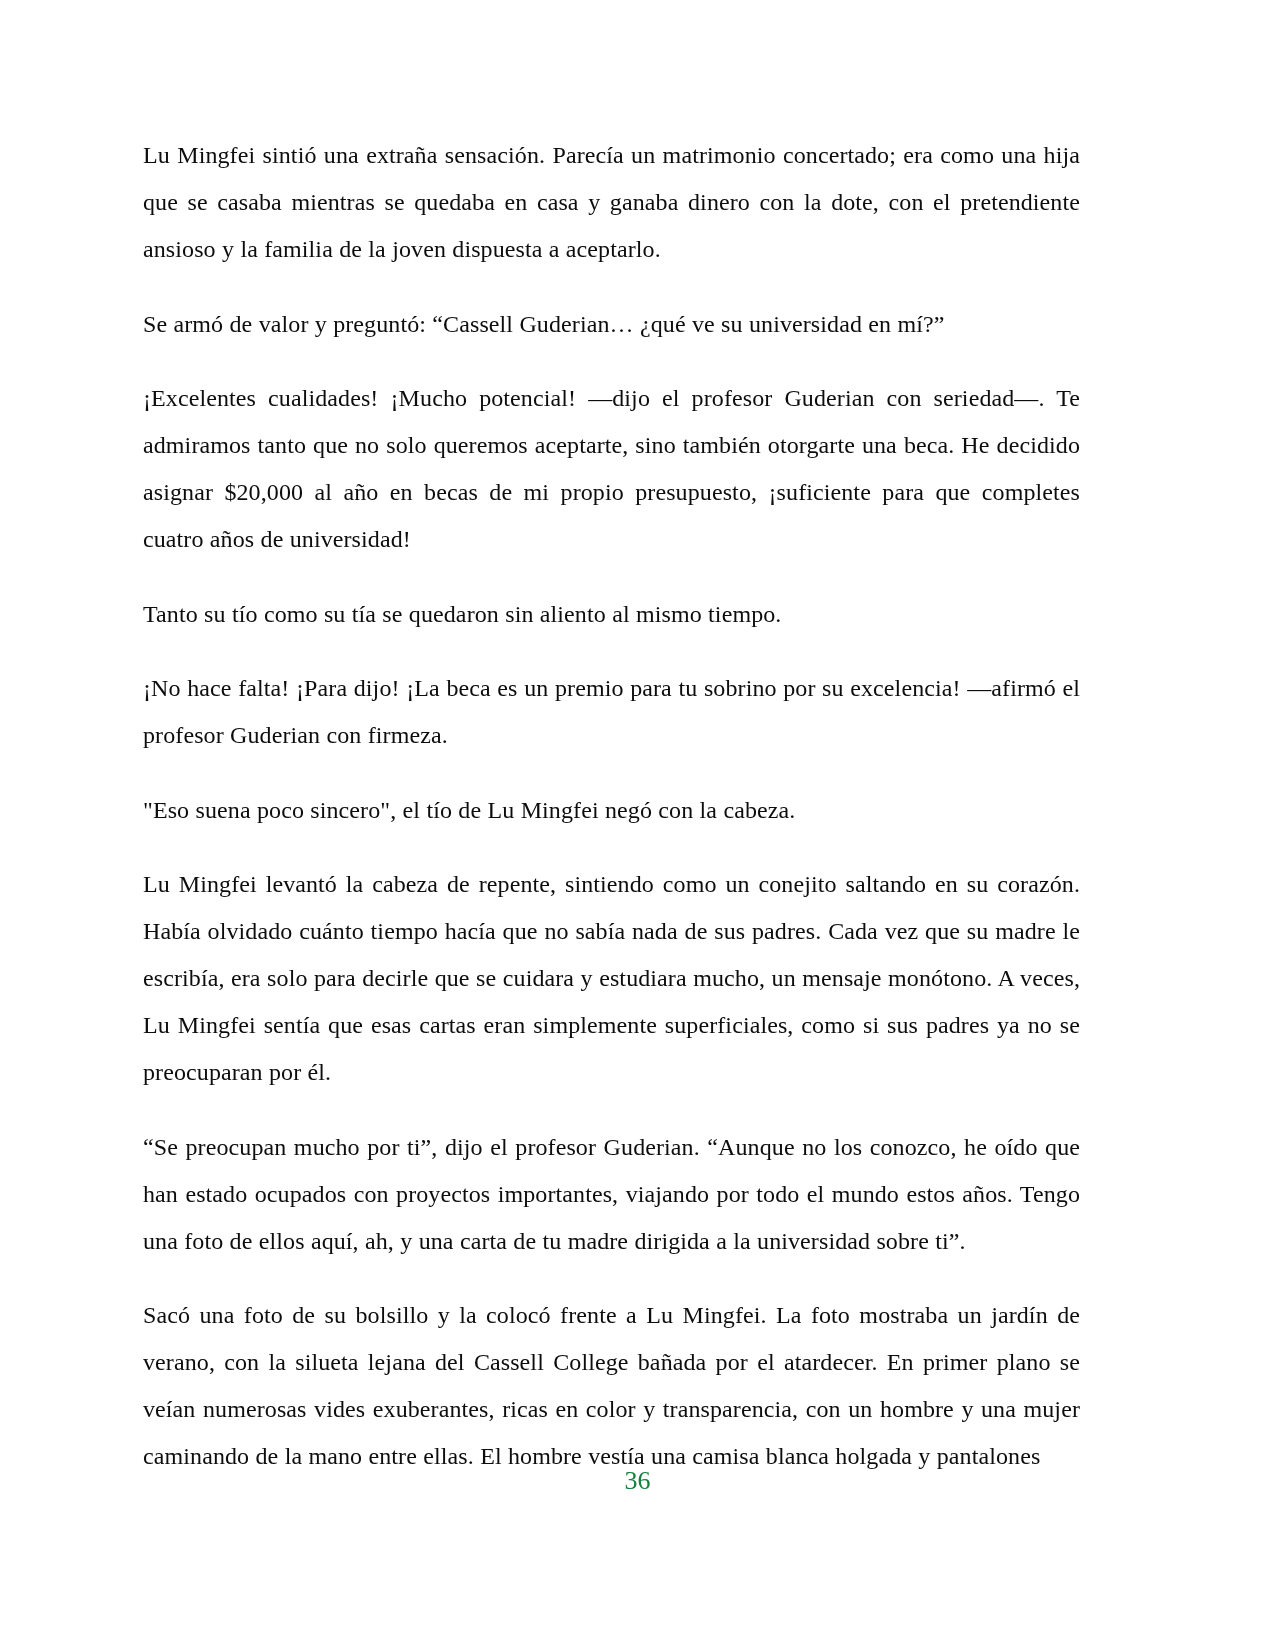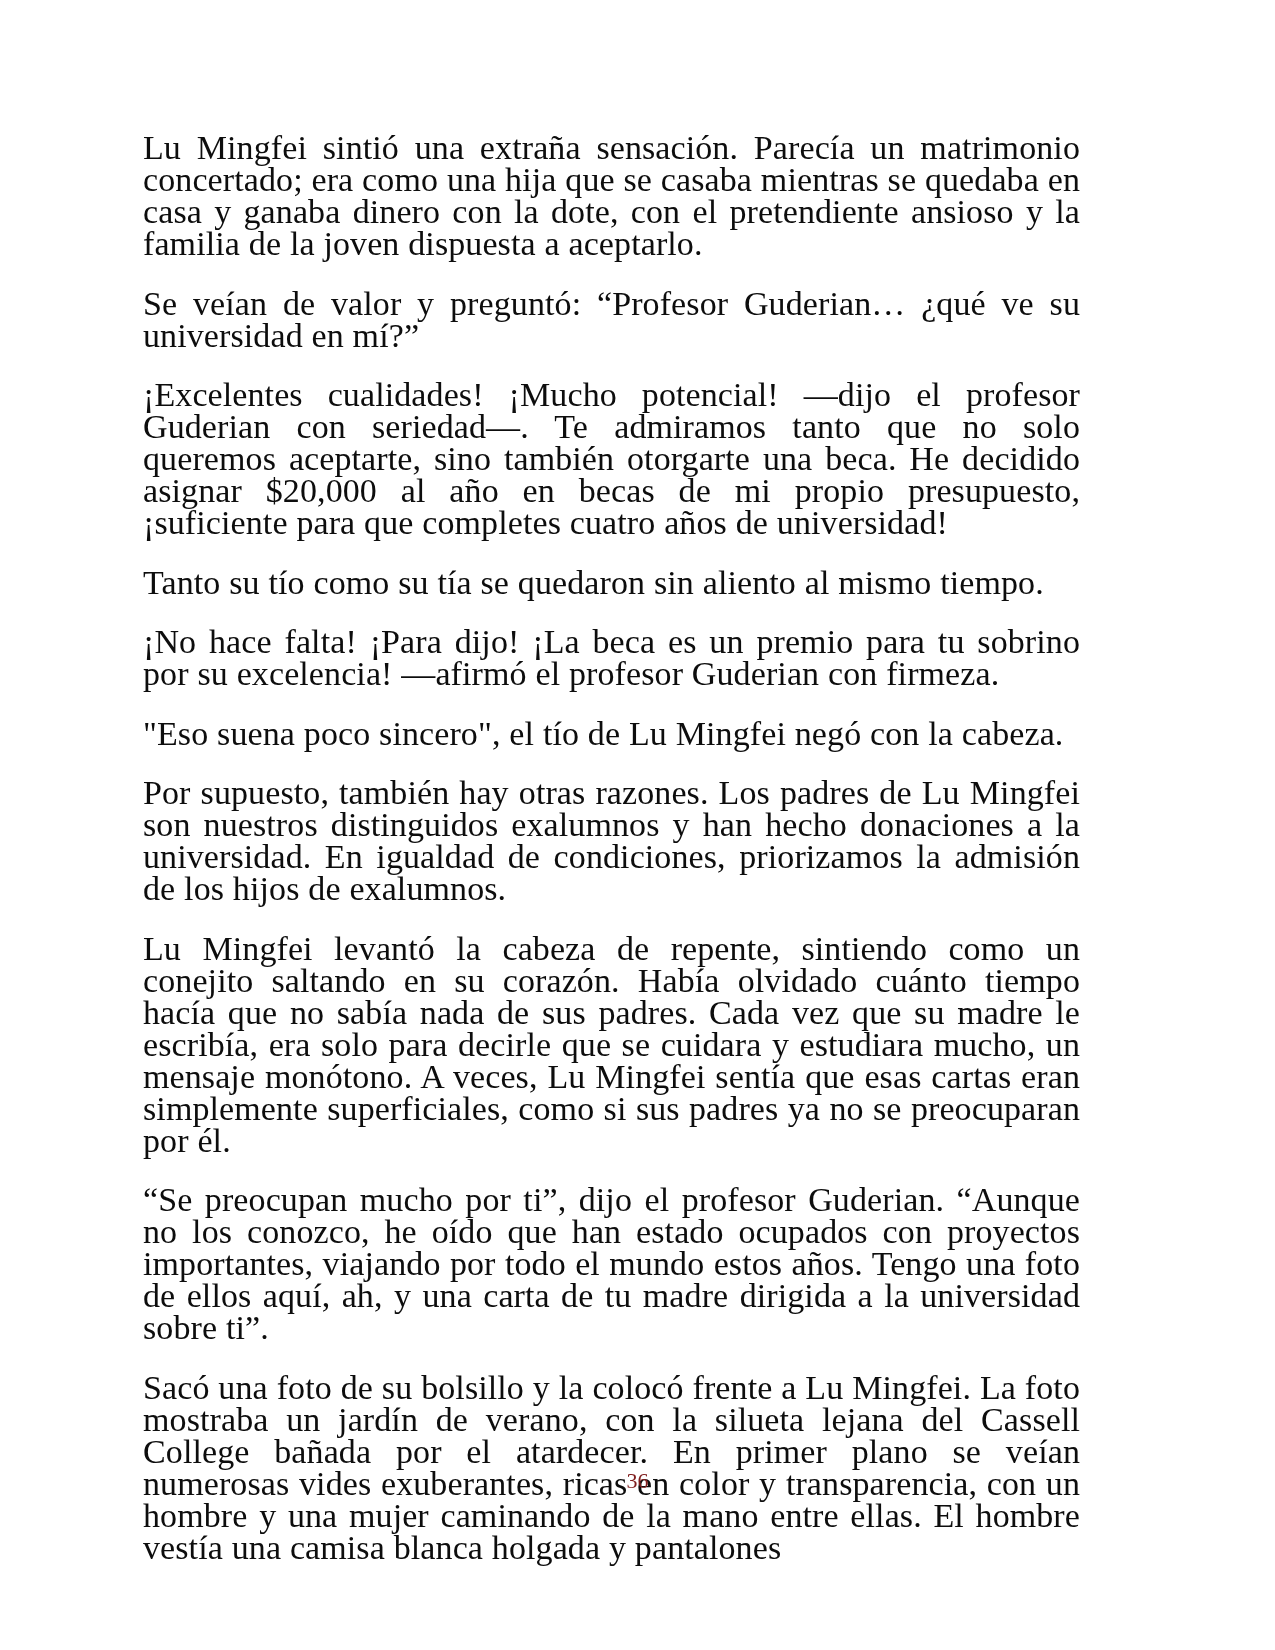--- a/index.html
+++ b/index.html
@@ -21,58 +21,57 @@
     box-sizing: border-box;
     overflow: hidden;
   }
   .content {
     position: absolute;
     left: 143px;
     top: 132px;
     width: 937px;
   }
   .para {
-    font-size: 34px;
-    line-height: 32px;
+    font-size: 24px;
+    line-height: 47px;
     text-align: justify;
     text-justify: inter-word;
     margin: 0 0 27.5px 0;
     letter-spacing: 0.1px;
     word-spacing: 0.2px;
     hyphens: none;
     -webkit-hyphens: none;
   }
   .para:last-child {
     margin-bottom: 0;
   }
   
   .page-number {
     position: absolute;
     left: 0;
     right: 0;
     top: 1468px;
     text-align: center;
-    font-size: 22px;
+    font-size: 26px;
     line-height: 26px;
-    color: #7f1d1d;
+    color: #15803d;
   }
 </style>
 </head>
 <body>
 
 <div class="page">
 
   <div class="content">
     <p class="para">Lu Mingfei sintió una extraña sensación. Parecía un matrimonio concertado; era como una hija que se casaba mientras se quedaba en casa y ganaba dinero con la dote, con el pretendiente ansioso y la familia de la joven dispuesta a aceptarlo.</p>
-    <p class="para">Se veían de valor y preguntó: “Profesor Guderian… ¿qué ve su universidad en mí?”</p>
+    <p class="para">Se armó de valor y preguntó: “Cassell Guderian… ¿qué ve su universidad en mí?”</p>
     <p class="para">¡Excelentes cualidades! ¡Mucho potencial! —dijo el profesor Guderian con seriedad—. Te admiramos tanto que no solo queremos aceptarte, sino también otorgarte una beca. He decidido asignar $20,000 al año en becas de mi propio presupuesto, ¡suficiente para que completes cuatro años de universidad!</p>
     <p class="para">Tanto su tío como su tía se quedaron sin aliento al mismo tiempo.</p>
     <p class="para">¡No hace falta! ¡Para dijo! ¡La beca es un premio para tu sobrino por su excelencia! —afirmó el profesor Guderian con firmeza.</p>
     <p class="para">"Eso suena poco sincero", el tío de Lu Mingfei negó con la cabeza.</p>
-    <p class="para">Por supuesto, también hay otras razones. Los padres de Lu Mingfei son nuestros distinguidos exalumnos y han hecho donaciones a la universidad. En igualdad de condiciones, priorizamos la admisión de los hijos de exalumnos.</p>
     <p class="para">Lu Mingfei levantó la cabeza de repente, sintiendo como un conejito saltando en su corazón. Había olvidado cuánto tiempo hacía que no sabía nada de sus padres. Cada vez que su madre le escribía, era solo para decirle que se cuidara y estudiara mucho, un mensaje monótono. A veces, Lu Mingfei sentía que esas cartas eran simplemente superficiales, como si sus padres ya no se preocuparan por él.</p>
     <p class="para">“Se preocupan mucho por ti”, dijo el profesor Guderian. “Aunque no los conozco, he oído que han estado ocupados con proyectos importantes, viajando por todo el mundo estos años. Tengo una foto de ellos aquí, ah, y una carta de tu madre dirigida a la universidad sobre ti”.</p>
     <p class="para">Sacó una foto de su bolsillo y la colocó frente a Lu Mingfei. La foto mostraba un jardín de verano, con la silueta lejana del Cassell College bañada por el atardecer. En primer plano se veían numerosas vides exuberantes, ricas en color y transparencia, con un hombre y una mujer caminando de la mano entre ellas. El hombre vestía una camisa blanca holgada y pantalones</p>
   </div>
 
   <div class="page-number">36</div>
 
 </div>
 
 </body></html>

